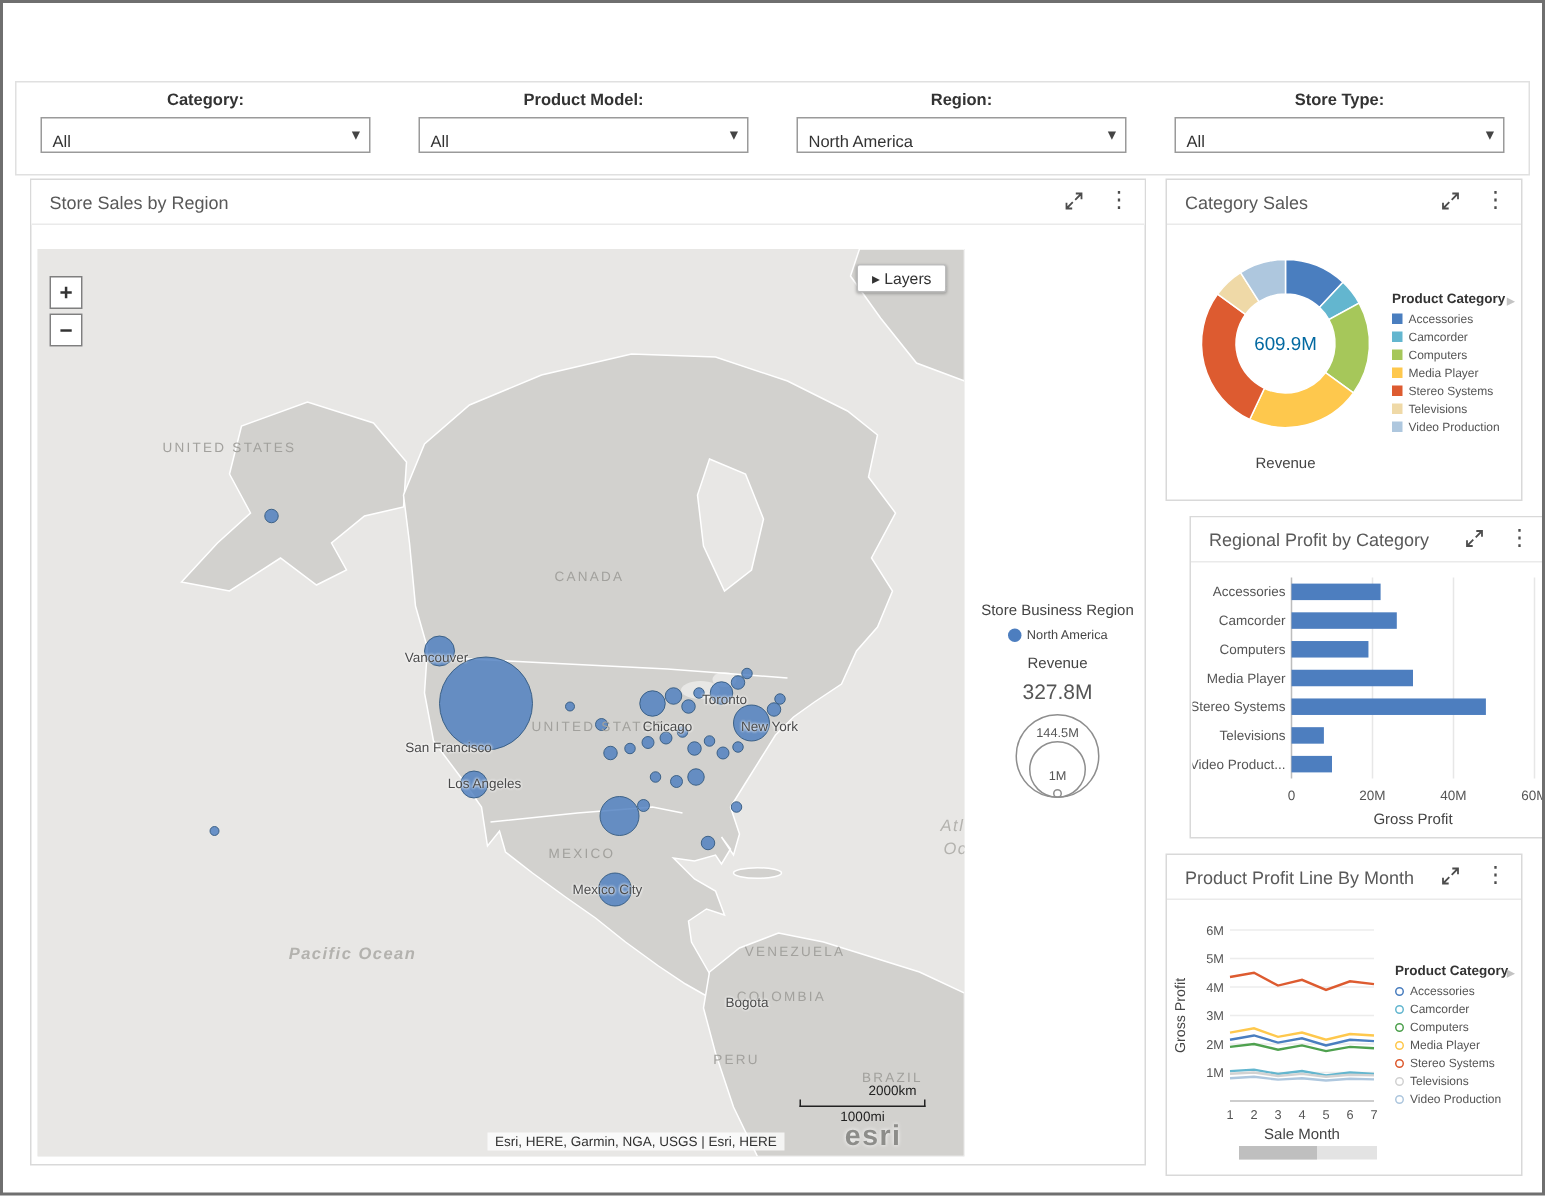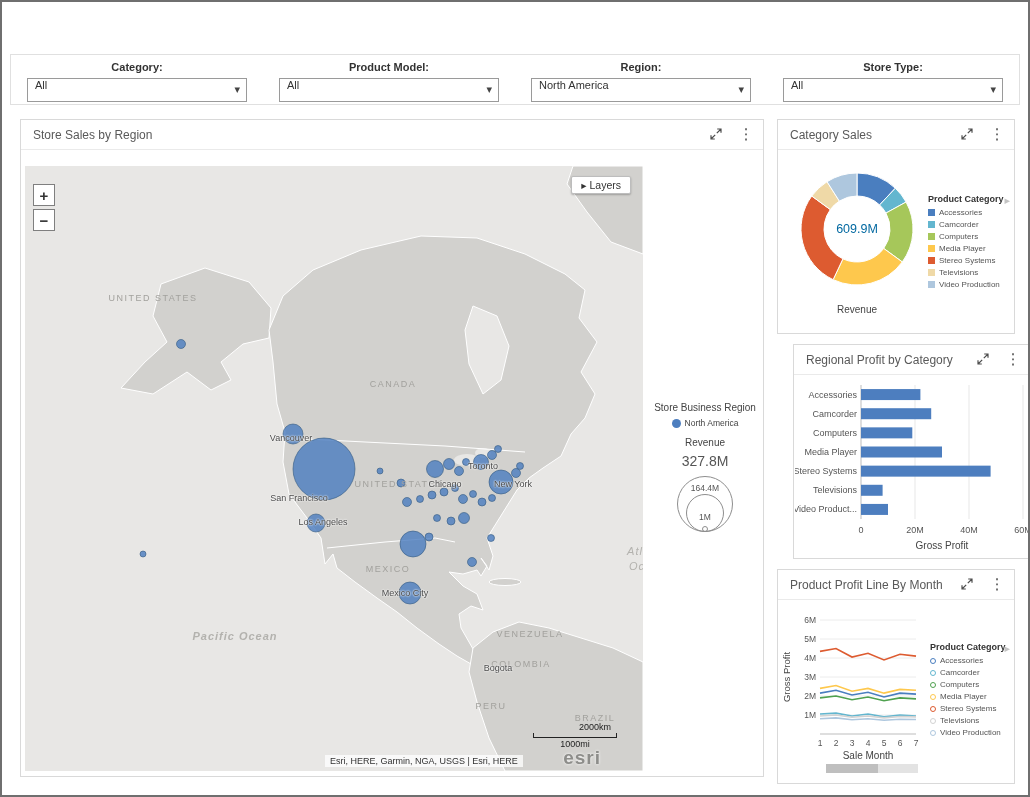--- a/index.html
+++ b/index.html
@@ -7,24 +7,24 @@
   .page{position:relative;width:1030px;height:797px;border:2px solid #6f6f6f;background:#fff;overflow:hidden}
 
   
   .header{position:absolute;top:0;left:0;right:0;height:48px;background:#fff;border-bottom:1px solid #e4e4e4}
   .header-title{position:absolute;left:18px;top:12px;font-size:19px;color:#383838}
   .icon-btn{position:absolute;top:9px;width:30px;height:30px;border-radius:50%;border:1px solid #c9c9c9;background:#fff;display:flex;align-items:center;justify-content:center;cursor:pointer}
   .icon-btn.refresh{right:54px}
   .icon-btn.filtericon{right:14px;border:2px solid #3a3a3a}
 
   
-  .filterbar{position:absolute;top:52px;left:8px;right:8px;height:51px;border:1px solid #e0e0e0;display:flex;background:#fff}
+  .filterbar{position:absolute;top:52px;left:8px;right:8px;height:63px;border:1px solid #e0e0e0;display:flex;background:#fff}
   .filter-group{flex:1;position:relative;padding:6px 16px}
   .filter-label{text-align:center;font-size:11px;font-weight:bold;color:#333;margin-bottom:5px}
-  .filter-select{height:24px;border:1px solid #9a9a9a;background:#fff;display:flex;align-items:flex-start;padding:0 7px;font-size:11px;color:#333;position:relative;cursor:pointer}
+  .filter-select{height:24px;border:1px solid #9a9a9a;background:#fff;display:flex;align-items:flex-end;padding:0 7px;font-size:11px;color:#333;position:relative;cursor:pointer}
   .dd-arrow{position:absolute;right:6px;top:4px;color:#444;font-size:11px}
 
   
   .panel{position:absolute;background:#fff;border:1px solid #d9d9d9}
   .panel-header{position:relative;height:30px;border-bottom:1px solid #eaeaea;background:#fff}
   .panel-title{position:absolute;left:12px;top:8px;font-size:12px;color:#595959;white-space:nowrap}
   .ph-icons{position:absolute;right:10px;top:7px;display:flex;gap:16px;align-items:center}
   .ph-btn{width:14px;height:14px;display:flex;align-items:center;justify-content:center;cursor:pointer}
   .ph-btn svg{width:12px;height:12px}
   .kebab{font-size:15px;color:#4d4d4d;line-height:14px}
@@ -245,21 +245,21 @@
       <div class="ml-item">
         <span class="ml-dot" style="background: rgb(77, 126, 191);"></span>
         <span>North America</span>
       </div>
       <div class="ml-title">Revenue</div>
       <div class="ml-max">327.8M</div>
       <div class="ml-circles">
         <div class="c outer"></div>
         <div class="c mid"></div>
         <div class="c tiny"></div>
-        <div class="ml-mid-label">164.4M</div>
+        <div class="ml-mid-label">144.5M</div>
         <div class="ml-min-label">1M</div>
       </div>
     </div>
   </div>
 
   <div class="panel" id="panel-donut">
     <div class="panel-header">
       <span class="panel-title">Category Sales</span>
       <span class="ph-icons">
         <span class="ph-btn">

